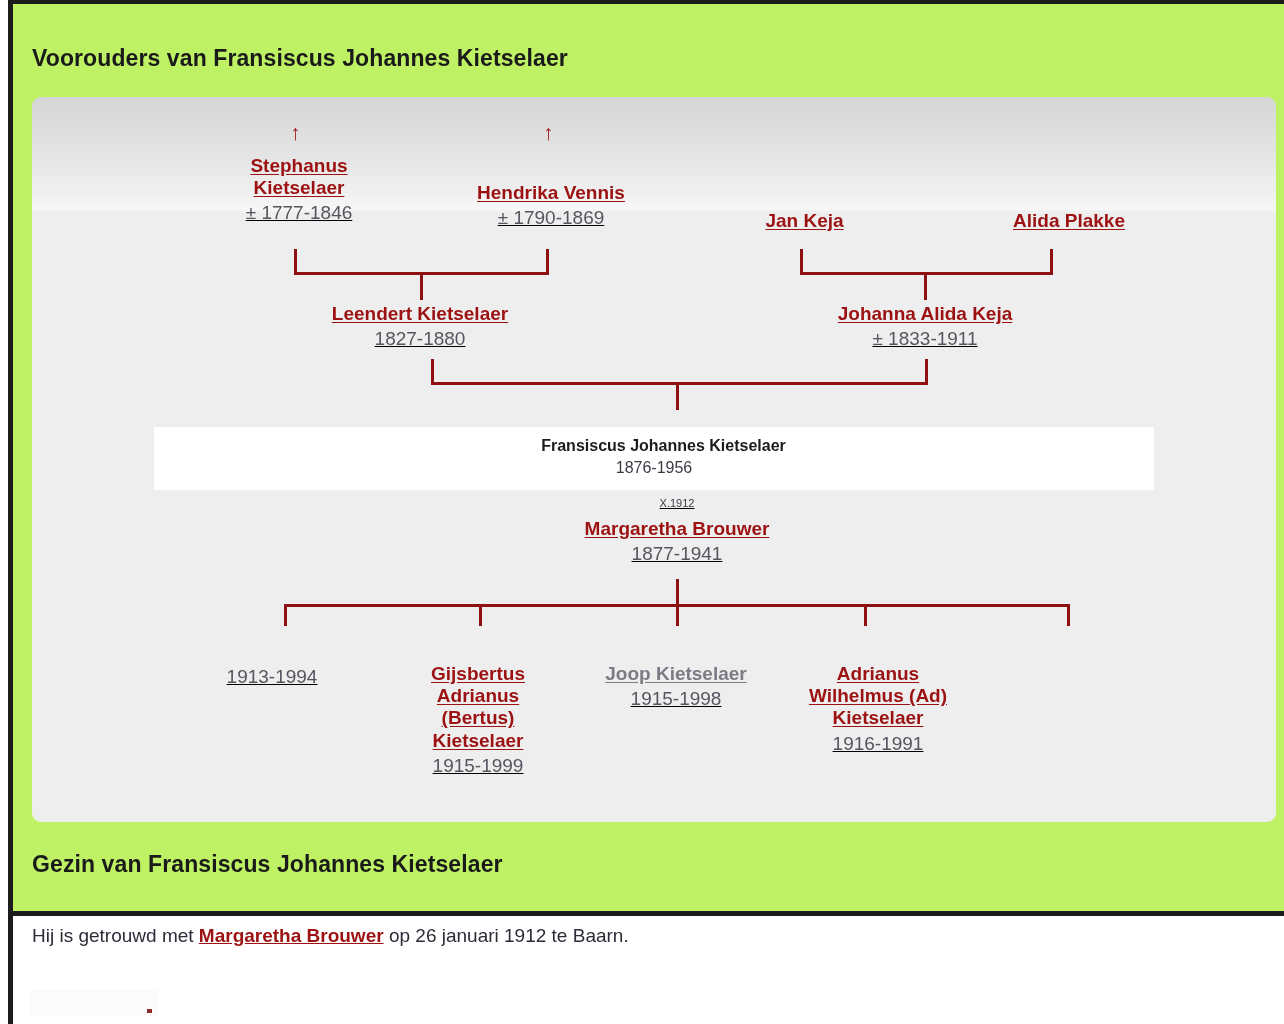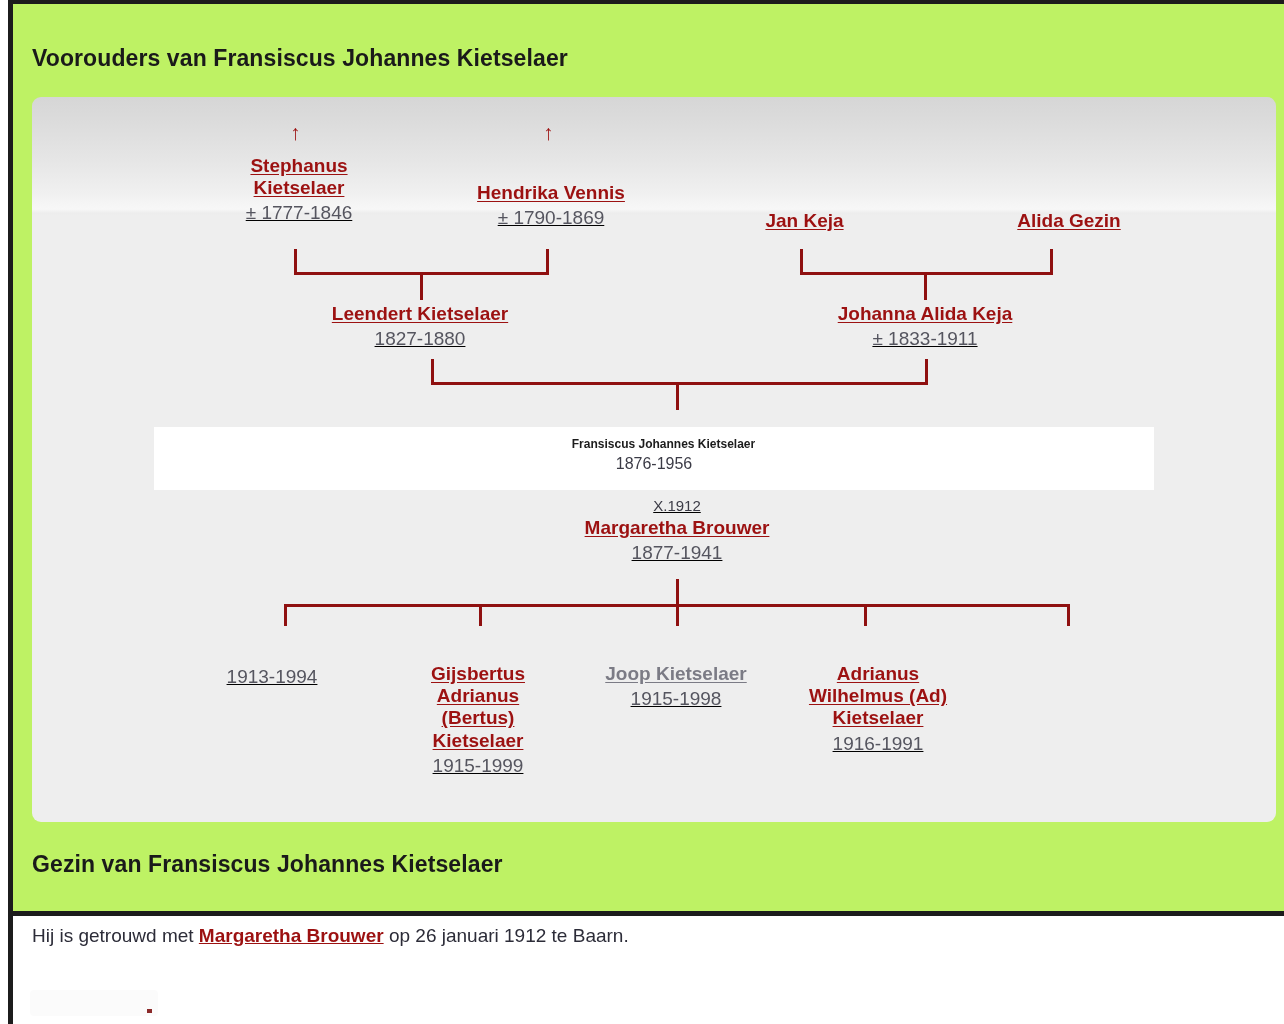--- a/index.html
+++ b/index.html
@@ -84,23 +84,23 @@
   .node .dates {
     display: block;
     font-size: 19px;
     color: #55555f;
     font-weight: normal;
     margin-top: 3px;
     white-space: nowrap;
   }
   .node .marr {
     display: block;
-    font-size: 15px;
+    font-size: 11px;
     color: #3b3b46;
-    margin-bottom: 2px;
+    margin-bottom: 8px;
     white-space: nowrap;
   }
   .arrow {
     position: absolute;
     font-size: 21px;
     font-weight: bold;
     color: #9c1111;
     line-height: 1;
     cursor: pointer;
   }
@@ -110,21 +110,21 @@
     position: absolute;
     left: 122px;
     top: 330px;
     width: 1000px;
     height: 63px;
     background: #ffffff;
     text-align: center;
   }
   .subject-box .sname {
     display: block;
-    font-size: 12px;
+    font-size: 16px;
     font-weight: bold;
     color: #1c1c1c;
     margin-top: 10px;
     padding-left: 19px;
   }
   .subject-box .sdates {
     display: block;
     font-size: 16px;
     color: #3b3b46;
     margin-top: 4px;
@@ -194,21 +194,21 @@
     <div class="node" style="left:399px; top:85px; width:240px;">
       <span class="pname">Hendrika Vennis</span>
       <span class="dates">± 1790-1869</span>
     </div>
 
     <div class="node" style="left:675px; top:113px; width:195px;">
       <span class="pname">Jan Keja</span>
     </div>
 
     <div class="node" style="left:928px; top:113px; width:218px;">
-      <span class="pname">Alida Gezin</span>
+      <span class="pname">Alida Plakke</span>
     </div>
 
     <div class="ln-v" style="left:262px; top:152px; height:26px;"></div>
     <div class="ln-v" style="left:514px; top:152px; height:26px;"></div>
     <div class="ln-h" style="left:262px; top:175px; width:255px;"></div>
     <div class="ln-v" style="left:388px; top:175px; height:28px;"></div>
 
     <div class="ln-v" style="left:768px; top:152px; height:26px;"></div>
     <div class="ln-v" style="left:1018px; top:152px; height:26px;"></div>
     <div class="ln-h" style="left:768px; top:175px; width:253px;"></div>

